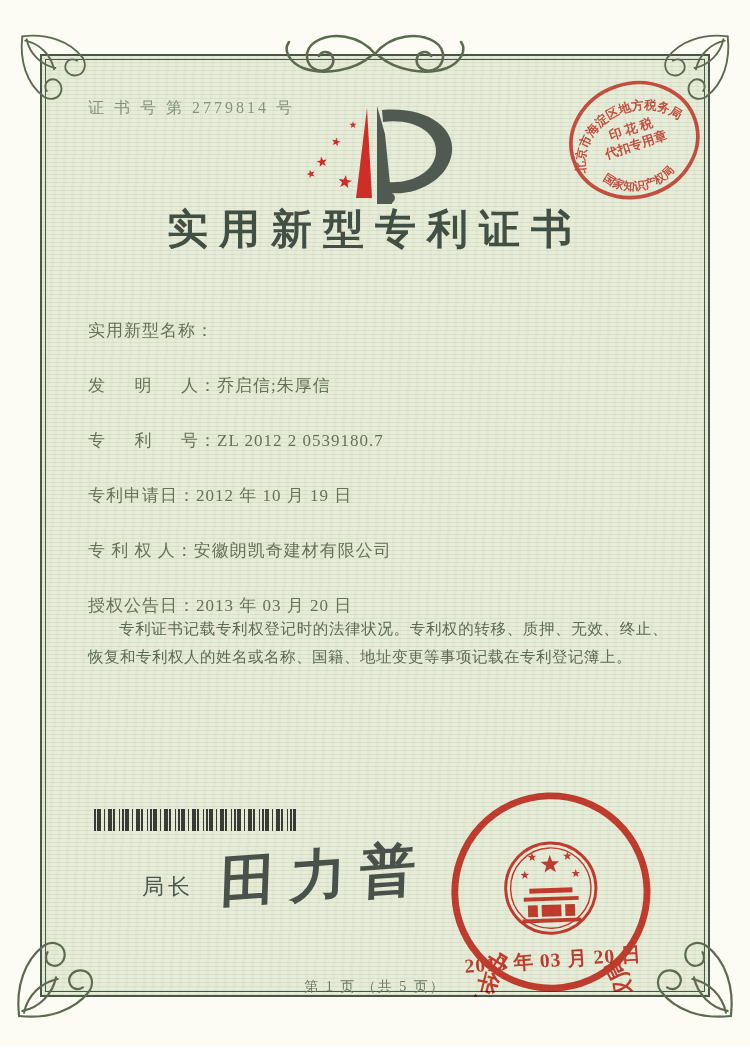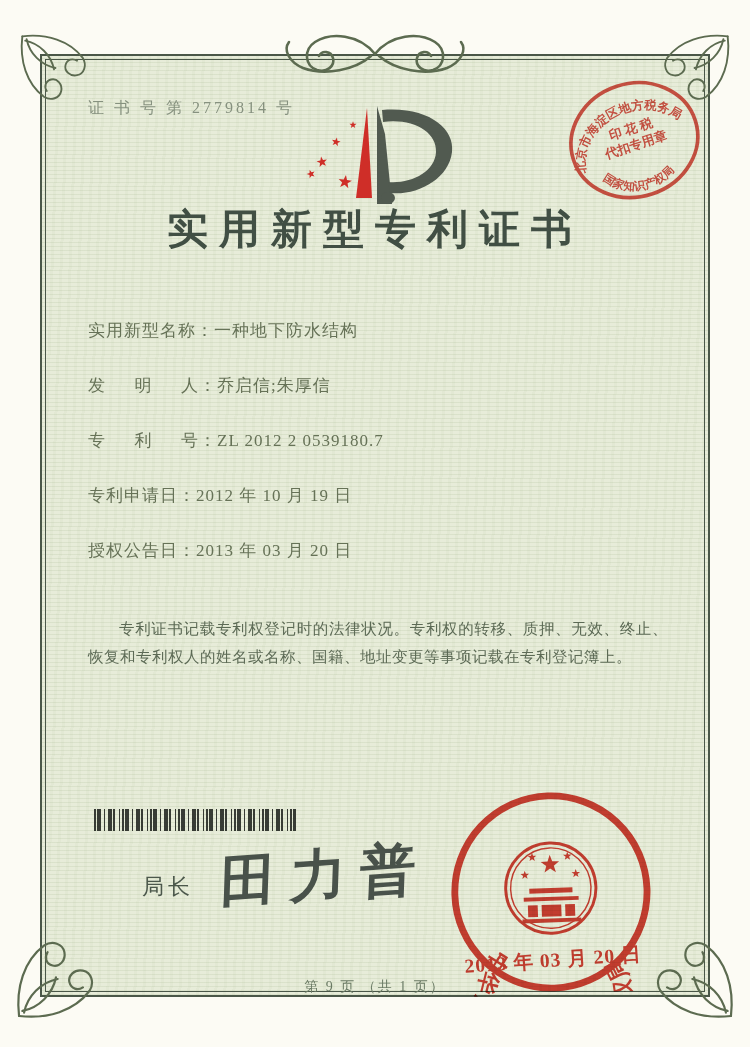--- a/index.html
+++ b/index.html
@@ -187,33 +187,36 @@
       <path class="logo-dark" d="M93 16 C 138 12, 166 34, 163 58 C 160 85, 128 102, 101 99 L 99 88 C 122 90, 146 78, 147 58 C 148 38, 124 24, 94 28 Z"></path>
       <ellipse class="logo-dark" cx="99" cy="104" rx="7" ry="6"></ellipse>
     </svg>
   </span>
 
   <div class="title">实用新型专利证书</div>
 
   <div class="fields">
     <div class="field-row">
       <span class="label">实用新型名称：</span>
-        <span class="value">一种地下防水结构</span>
     </div>
     <div class="field-row">
       <span class="label">发　  明　  人：</span>
         <span class="value">乔启信;朱厚信</span>
     </div>
     <div class="field-row">
       <span class="label">专　  利　  号：</span>
         <span class="value">ZL 2012 2 0539180.7</span>
     </div>
     <div class="field-row">
       <span class="label">专利申请日：</span>
         <span class="value">2012 年 10 月 19 日</span>
+    </div>
+    <div class="field-row">
+      <span class="label">专 利 权 人：</span>
+        <span class="value">安徽朗凯奇建材有限公司</span>
     </div>
     <div class="field-row">
       <span class="label">授权公告日：</span>
         <span class="value">2013 年 03 月 20 日</span>
     </div>
   </div>
 
   <div class="body-text">
     <p>专利证书记载专利权登记时的法律状况。专利权的转移、质押、无效、终止、恢复和专利权人的姓名或名称、国籍、地址变更等事项记载在专利登记簿上。</p>
   </div>
@@ -260,15 +263,15 @@
       </text>
       <path id="taxBottom" d="M 26,95 A 52,44 0 0 0 124,95" fill="none"></path>
       <text class="seal-red-text" font-size="12.5" font-weight="bold">
         <textPath href="#taxBottom" startOffset="6">国家知识产权局</textPath>
       </text>
       <text x="75" y="62" text-anchor="middle" class="seal-red-text" font-size="14" font-weight="bold">印 花 税</text>
       <text x="75" y="80" text-anchor="middle" class="seal-red-text" font-size="14" font-weight="bold">代扣专用章</text>
     </svg>
   </span>
 
-  <div class="footer">第 9 页 （共 1 页）</div>
+  <div class="footer">第 1 页 （共 5 页）</div>
 
 </div>
 
 </body></html>

